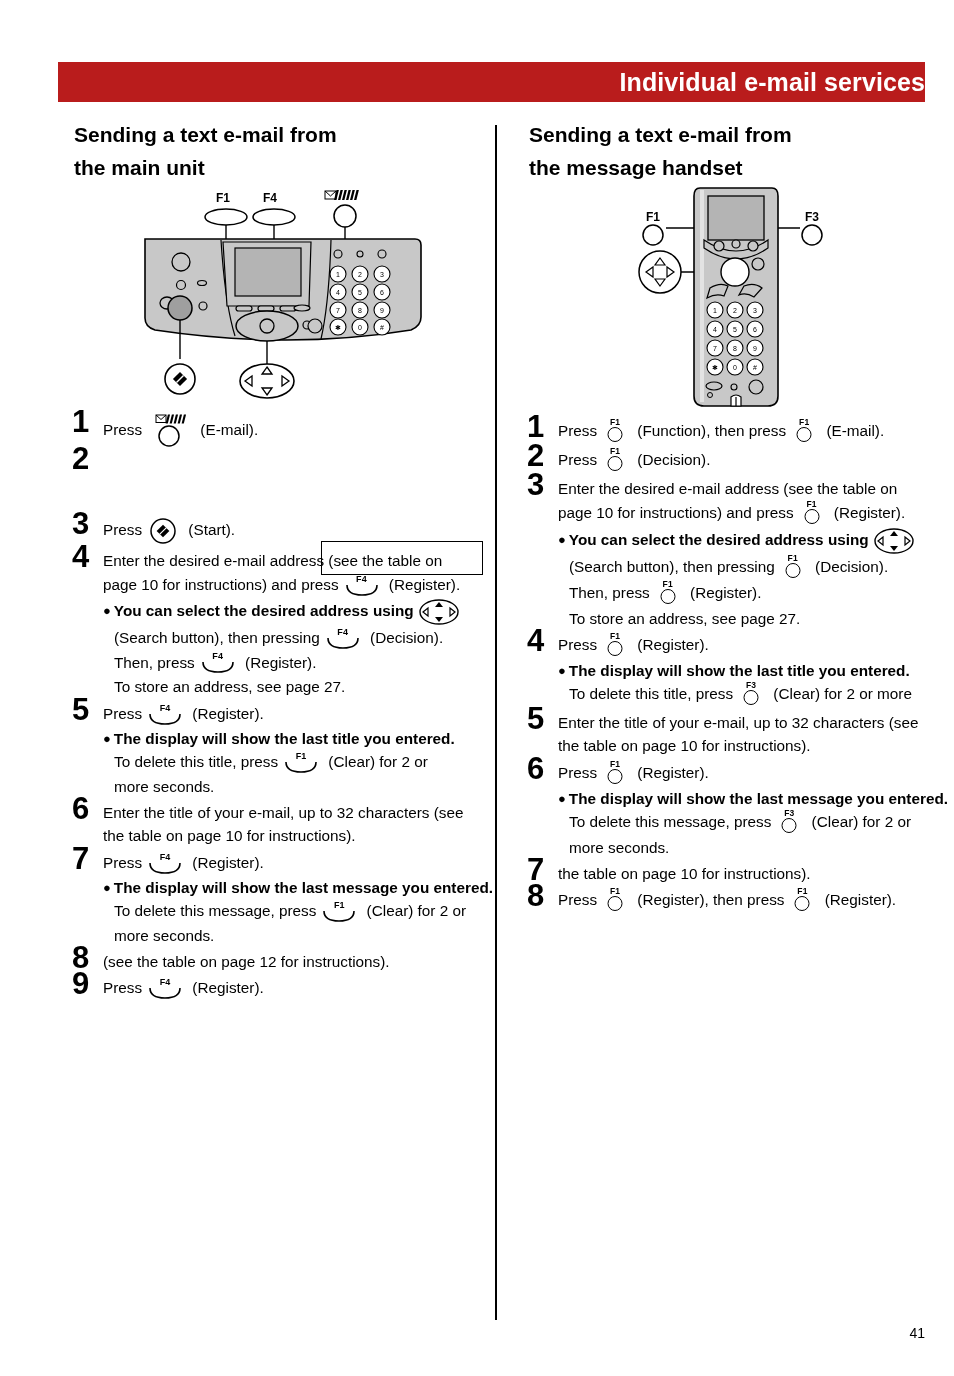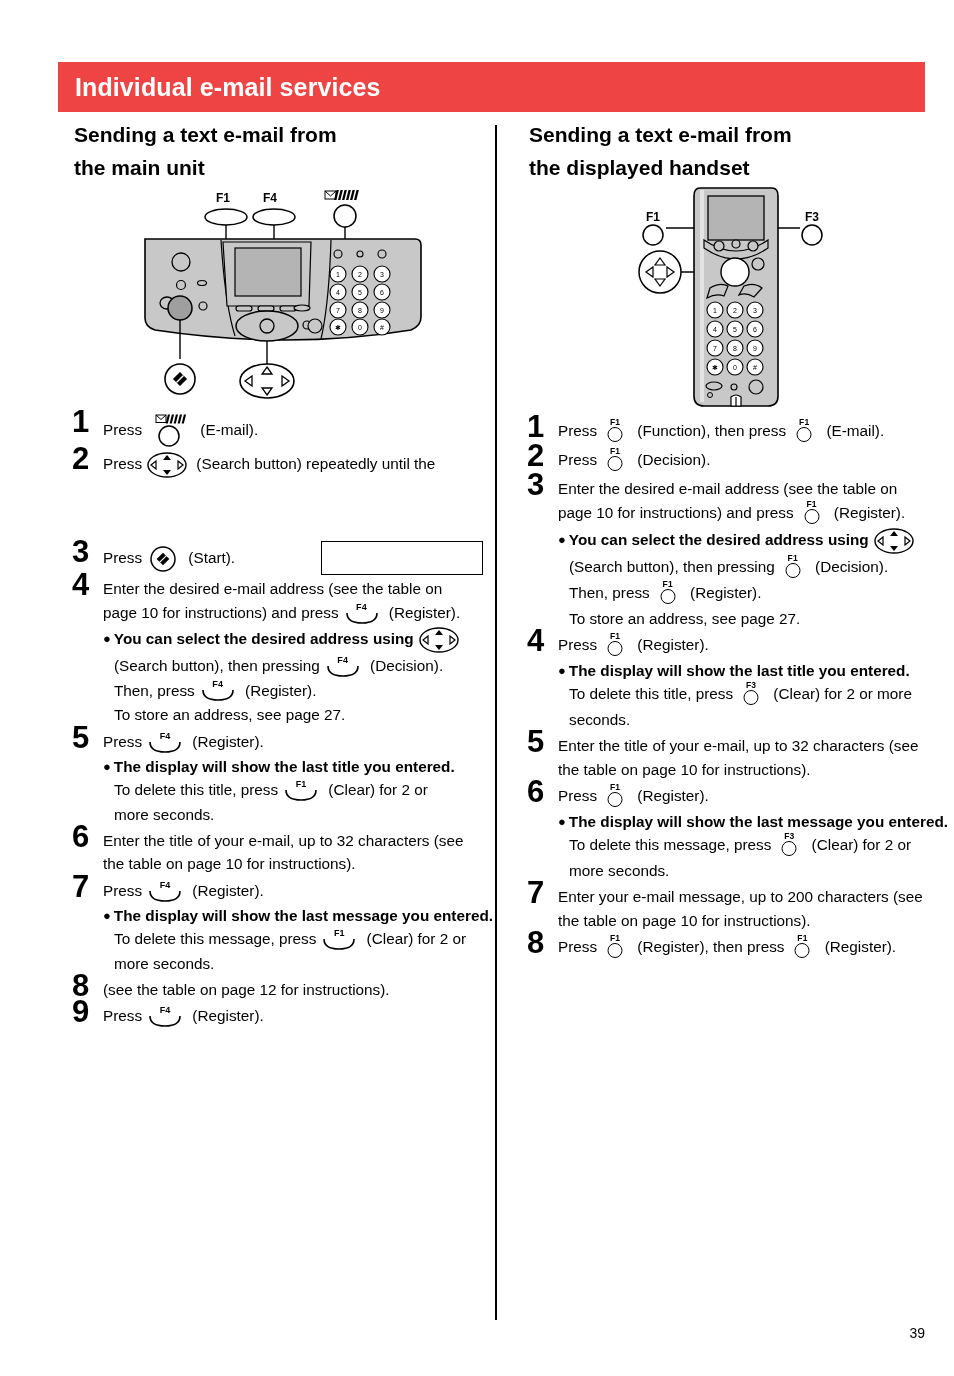--- a/index.html
+++ b/index.html
@@ -8,23 +8,23 @@
     width: 954px; height: 1376px;
     background: #ffffff;
     font-family: "Liberation Sans", sans-serif;
     color: #000;
     position: relative;
     overflow: hidden;
   }
 
   
   .page-header{
-    position:absolute; left:58px; top:62px; width:867px; height:50px;
-    background:#ef4444;
-    display:flex; align-items:center;
+    position:absolute; left:58px; top:62px; width:867px; height:40px;
+    background:#b91c1c;
+    display:flex; align-items:center;justify-content:flex-end;
   }
   .page-header h1{
     margin:0; padding:0 0 0 17px;
     font-size:25px; font-weight:bold; color:#ffffff;
     letter-spacing:.1px;
   }
 
   
   .columns{ position:absolute; left:16px; top:118px; width:954px; height:1210px; }
   .col{ position:absolute; top:0; }
@@ -237,29 +237,20 @@
                     </g>
                   </g>
                   <circle cx="22" cy="22" r="10" fill="#fff" stroke="#000" stroke-width="1.5"></circle>
                 </svg></span><span> (E-mail).</span></span>
           </div>
         </div>
         <div class="step" style="padding-bottom: 62px;">
           <span class="step-num">2</span>
           <div class="display-box"></div>
           <div class="step-body">
-            <span class="line"><span>Press</span><span class="key key-nav"><svg width="42" height="28" xmlns="http://www.w3.org/2000/svg" style="position:absolute;left:0;top:0">
-                  <ellipse cx="21" cy="14" rx="19" ry="12" fill="#fff" stroke="#000" stroke-width="1.4"></ellipse>
-                  <g>
-                    <path d="M21 4 l4 5 l-8 0 z" fill="#000"></path>
-                    <path d="M21 24 l4 -5 l-8 0 z" fill="#000"></path>
-                    <path d="M5 14 l5 -4 l0 8 z" fill="none" stroke="#000" stroke-width="1.2"></path>
-                    <path d="M37 14 l-5 -4 l0 8 z" fill="none" stroke="#000" stroke-width="1.2"></path>
-                  </g>
-                </svg></span><span> (Search button) repeatedly until the</span></span>
           </div>
         </div>
         <div class="step">
           <span class="step-num">3</span>
           <div class="step-body">
             <span class="line"><span>Press</span><span class="key key-start"><svg width="34" height="30" xmlns="http://www.w3.org/2000/svg" style="position:absolute;left:0;top:0">
                   <circle cx="17" cy="15" r="12" fill="#fff" stroke="#000" stroke-width="1.5"></circle>
                   <g transform="translate(17,15) rotate(45)">
                     <rect x="-4.5" y="-4.5" width="9" height="9" fill="#000"></rect>
                     <rect x="-0.6" y="-4.5" width="1.2" height="9" fill="#fff"></rect>
@@ -338,21 +329,21 @@
                   <path d="M4 2 Q4 12 19 12 Q34 12 34 2" fill="none" stroke="#000" stroke-width="1.6"></path>
                 </svg></span><span> (Register).</span></span>
           </div>
         </div>
       </div>
   </div>
 
   <div class="col col-right">
     <h2 class="section-title">
       <span>Sending a text e-mail from</span><br>
-      <span>the displayed handset</span>
+      <span>the message handset</span>
     </h2>
 
     <div class="fig fig-handset">
       <svg width="230" height="235" viewBox="0 0 230 235" xmlns="http://www.w3.org/2000/svg">
 
         <text x="22" y="37" font-family="Liberation Sans, sans-serif" font-size="12" font-weight="bold">F1</text>
         <text x="181" y="37" font-family="Liberation Sans, sans-serif" font-size="12" font-weight="bold">F3</text>
         <circle cx="29" cy="51" r="10" fill="#fff" stroke="#000" stroke-width="1.5"></circle>
         <circle cx="188" cy="51" r="10" fill="#fff" stroke="#000" stroke-width="1.5"></circle>
 
@@ -453,21 +444,20 @@
             <span class="line indent"><span>Then, press</span><span class="key key-round"><span class="lbl">F1</span><span class="circ"></span></span><span> (Register).</span></span>
             <span class="line indent"><span>To store an address, see page 27.</span></span>
           </div>
         </div>
         <div class="step">
           <span class="step-num">4</span>
           <div class="step-body">
             <span class="line"><span>Press</span><span class="key key-round"><span class="lbl">F1</span><span class="circ"></span></span><span> (Register).</span></span>
             <span class="bullet-line"><span class="bdot">●</span><span>The display will show the last title you entered.</span></span>
             <span class="line indent"><span>To delete this title, press</span><span class="key key-round"><span class="lbl">F3</span><span class="circ"></span></span><span> (Clear) for 2 or more</span></span>
-            <span class="line indent"><span>seconds.</span></span>
           </div>
         </div>
         <div class="step">
           <span class="step-num">5</span>
           <div class="step-body">
             <span class="line"><span>Enter the title of your e-mail, up to 32 characters (see</span></span>
             <span class="line"><span>the table on page 10 for instructions).</span></span>
           </div>
         </div>
         <div class="step">
@@ -475,27 +465,26 @@
           <div class="step-body">
             <span class="line"><span>Press</span><span class="key key-round"><span class="lbl">F1</span><span class="circ"></span></span><span> (Register).</span></span>
             <span class="bullet-line"><span class="bdot">●</span><span>The display will show the last message you entered.</span></span>
             <span class="line indent"><span>To delete this message, press</span><span class="key key-round"><span class="lbl">F3</span><span class="circ"></span></span><span> (Clear) for 2 or</span></span>
             <span class="line indent"><span>more seconds.</span></span>
           </div>
         </div>
         <div class="step">
           <span class="step-num">7</span>
           <div class="step-body">
-            <span class="line"><span>Enter your e-mail message, up to 200 characters (see</span></span>
             <span class="line"><span>the table on page 10 for instructions).</span></span>
           </div>
         </div>
         <div class="step">
           <span class="step-num">8</span>
           <div class="step-body">
             <span class="line"><span>Press</span><span class="key key-round"><span class="lbl">F1</span><span class="circ"></span></span><span> (Register), then press</span><span class="key key-round"><span class="lbl">F1</span><span class="circ"></span></span><span> (Register).</span></span>
           </div>
         </div>
       </div>
   </div>
 </div>
 
-<div class="page-num">39</div>
+<div class="page-num">41</div>
 
 </body></html>

